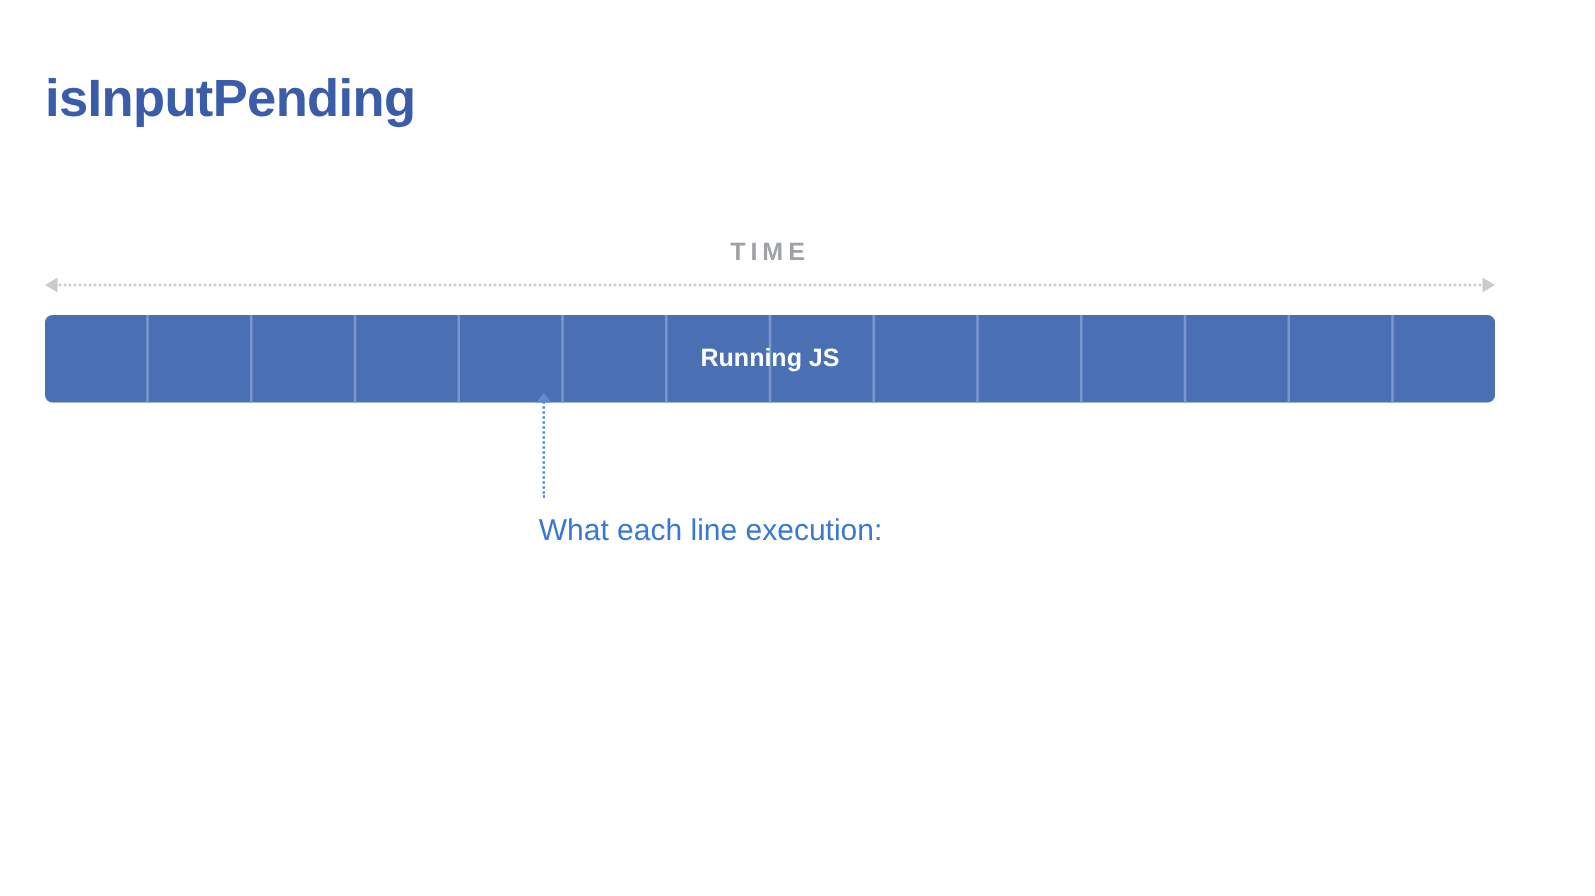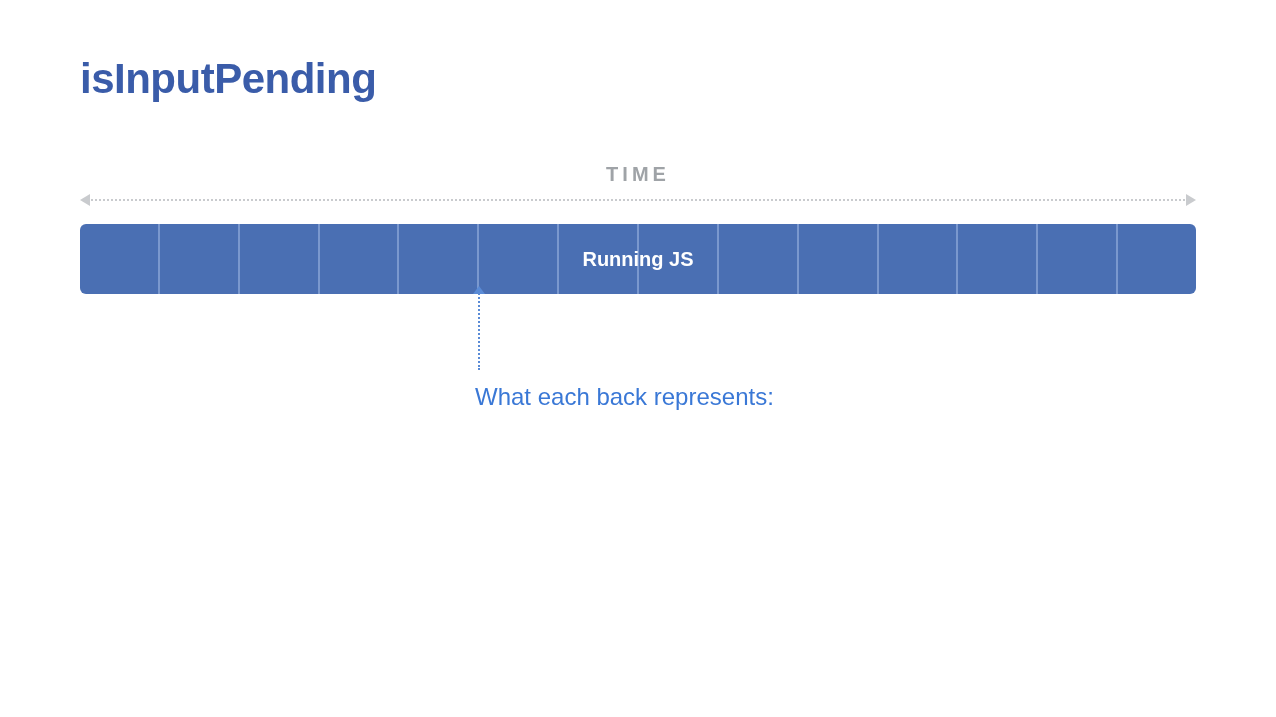--- a/index.html
+++ b/index.html
@@ -5,35 +5,35 @@
   * { margin: 0; padding: 0; box-sizing: border-box; }
   body {
     width: 1276px;
     height: 717px;
     background: #ffffff;
     font-family: -apple-system, BlinkMacSystemFont, "Segoe UI", Helvetica, Arial, sans-serif;
     position: relative;
     overflow: hidden;
   }
   .page {
-    padding: 55px 80px 0 80px;
+    padding: 55px 80px 0 36px;
   }
   .title {
     font-size: 42px;
     font-weight: 700;
     color: #3a5ca9;
     letter-spacing: -0.5px;
   }
   .time-label {
     text-align: center;
     font-size: 20px;
     font-weight: 700;
     letter-spacing: 4px;
     color: #9fa3a7;
-    margin-top: 60px;
+    margin-top: 88px;
   }
   .timeline-area {
     position: relative;
     margin-top: 8px;
   }
   .axis {
     position: relative;
     height: 12px;
     margin-bottom: 18px;
   }
@@ -151,16 +151,16 @@
           <div class="check-seg"></div>
           <div class="check-seg"></div>
         </div>
       <span class="bar-label">Running JS</span>
     </div>
 
     <div class="pointer-arrow"></div>
     <div class="pointer-line"></div>
 
     <div class="annotation">
-      <span class="anno-title">What each back represents:</span>
+      <span class="anno-title">What each line execution:</span>
     </div>
   </div>
 </div>
 
 </body></html>

